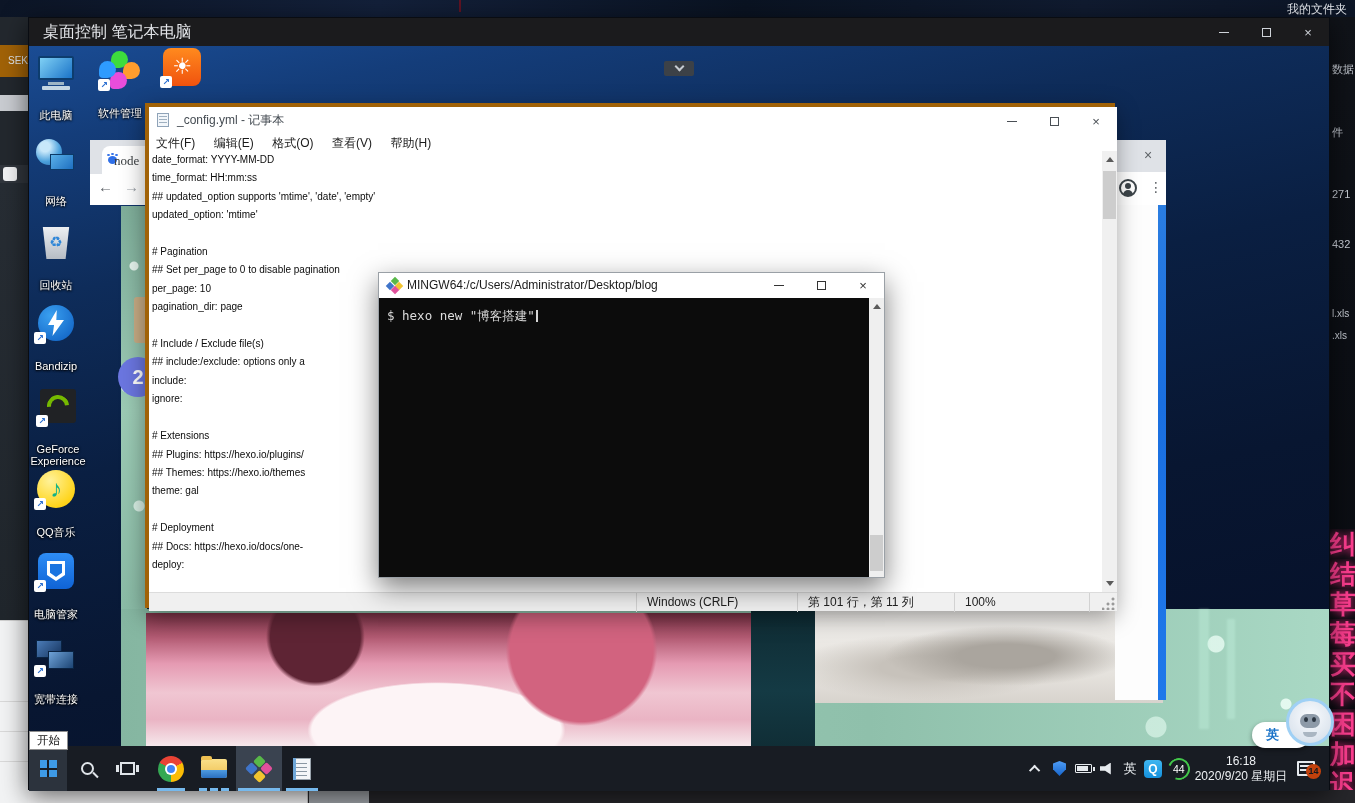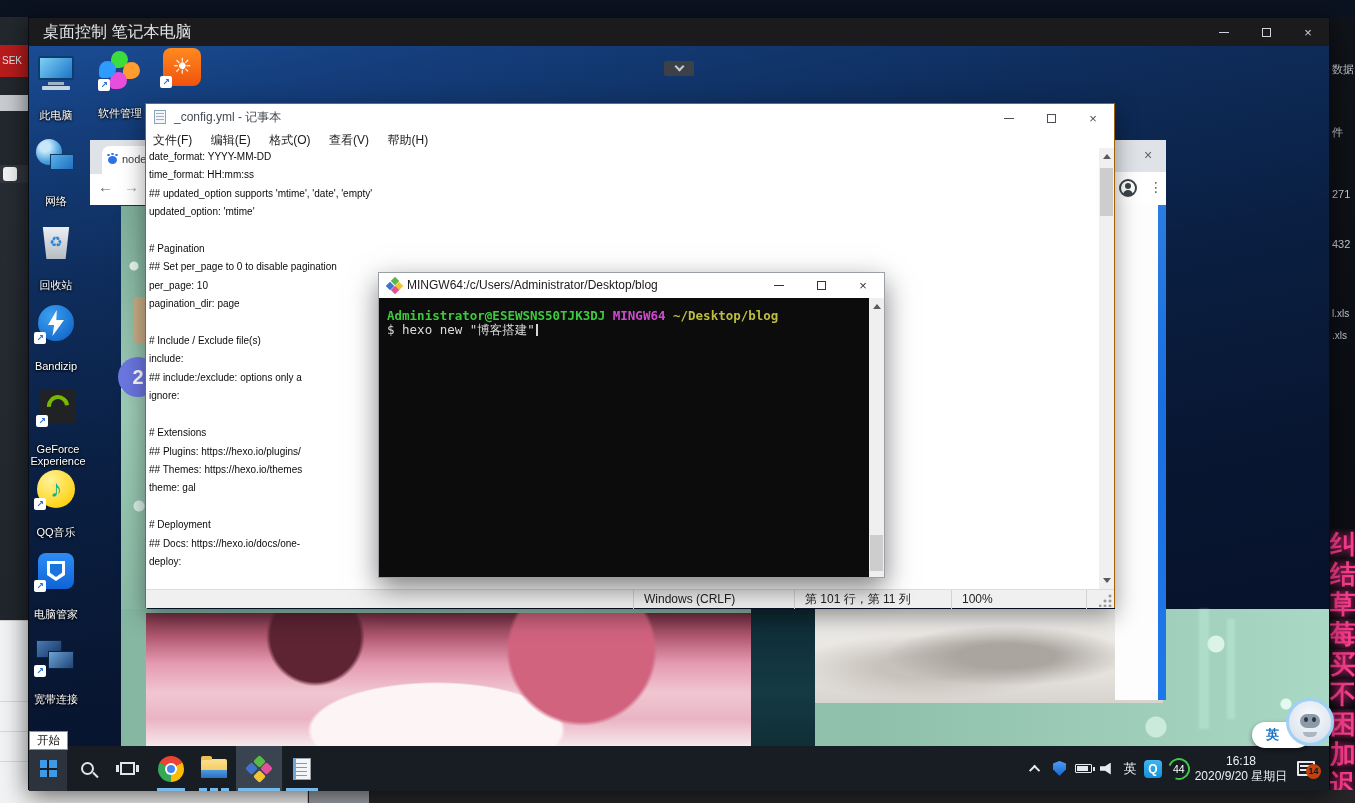--- a/index.html
+++ b/index.html
@@ -109,21 +109,21 @@
   background:linear-gradient(135deg,#6fa3d8,#1d4574); }
 
 
 #br-tab-sliver { left:90px; top:140px; width:55px; height:65px; z-index:8; }
 #br-tab-sliver .strip { position:absolute; left:0; top:0; width:55px; height:34px; background:#dfe2e7; }
 #br-tab-sliver .tab { position:absolute; left:12px; top:6px; width:43px; height:28px; background:#fff;
   border-radius:8px 0 0 0; }
 #br-tab-sliver .toolbar { position:absolute; left:0; top:34px; width:55px; height:31px; background:#fff; }
 .paw { position:absolute; left:6px; top:10px; width:9px; height:8px; border-radius:50%;
   background:#2f6fe8; box-shadow:-4px -5px 0 -3px #2f6fe8,4px -5px 0 -3px #2f6fe8,0 -6px 0 -3px #2f6fe8; }
-.tab-txt { position:absolute; left:20px; top:7px; font-size:11px; color:#3c4043; }
+.tab-txt { position:absolute; left:12px; top:7px; font-size:13px; color:#3c4043;font-family:Liberation Serif, serif; }
 .nav-arrow { position:absolute; top:4px; font-size:15px; color:#5f6368; }
 #br-right-sliver { left:1115px; top:140px; width:51px; height:560px; z-index:8; }
 #br-right-sliver .strip { position:absolute; left:0; top:0; width:51px; height:32px; background:#dfe2e7; }
 #br-right-sliver .toolbar { position:absolute; left:0; top:32px; width:51px; height:33px; background:#fff; }
 #br-right-sliver .body { position:absolute; left:0; top:65px; width:43px; height:495px; background:#fdfdfd; }
 #br-right-sliver .blue-edge { position:absolute; left:43px; top:65px; width:8px; height:495px;
   background:linear-gradient(180deg,#2a7de1,#1a6fe0 40%,#1f78ea); }
 .x-glyph { font-size:14px; color:#5f6368; }
 .profile-ic { position:absolute; width:18px; height:18px; border-radius:50%; border:2px solid #3c4449; }
 .profile-ic::before { content:""; position:absolute; left:4px; top:2px; width:6px; height:6px;
@@ -131,21 +131,21 @@
 .profile-ic::after { content:""; position:absolute; left:2px; top:9px; width:10px; height:5px;
   border-radius:5px 5px 0 0; background:#3c4449; }
 
 
 #badge2 { left:118px; top:357px; width:40px; height:40px; border-radius:50%; background:#6b76e0;
   color:#fff; font-size:20px; font-weight:bold; text-align:center; line-height:40px; z-index:9; }
 #tanrect { left:134px; top:297px; width:14px; height:46px; background:#c9ad85; border-radius:3px; z-index:9; }
 
 
 #notepad { left:145px; top:103px; width:970px; height:505px; background:#fff; z-index:12;
-  border:1px solid #a16207; box-shadow:0 8px 22px rgba(0,0,0,.4); }
+  border:4px solid #a16207; box-shadow:0 8px 22px rgba(0,0,0,.4); }
 #np-titlebar { position:absolute; left:0; top:0; width:968px; height:26px; background:#fff; }
 .np-file-ic { position:absolute; left:8px; top:6px; width:12px; height:14px; background:#f2f6fa;
   border:1px solid #8fa3b8; }
 .np-file-ic::before { content:""; position:absolute; left:1px; top:2px; width:8px; height:1px;
   background:#9fb0c0; box-shadow:0 3px 0 #9fb0c0,0 6px 0 #9fb0c0; }
 #np-title { position:absolute; left:28px; top:0; line-height:26px; font-size:12px; color:#444b52; }
 #notepad .caption-btns .cap-btn { color:#4a4f55; }
 #np-menubar { position:absolute; left:0; top:26px; width:968px; height:20px; background:#fff; }
 .menu-item { display:inline-block; padding:0 7px; font-size:12px; line-height:20px; color:#1b1b1b; }
 #np-content { position:absolute; left:3px; top:44px; width:950px; height:441px; overflow:hidden; }
@@ -263,23 +263,27 @@
   background:#aab6c2; }
 
 
 .hl-band { position:absolute; left:0; width:28px; }
 </style>
 </head>
 <body>
 
 <div id="stage">
 
+  <div id="host-top" class="abs">
+    <div class="redline"></div>
+    <div class="folder-label">我的文件夹</div>
+  </div>
 
   <div id="host-left" class="abs">
-    <div class="hl-band" style="top:28px;height:32px;background:#b91c1c;color:#e2e6ea;font-size:10px;line-height:32px;padding-left:2px;">SEK</div>
+    <div class="hl-band" style="top:28px;height:32px;background:#a16207;color:#e2e6ea;font-size:10px;line-height:32px;padding-left:2px;text-align:right;">SEK</div>
     <div class="hl-band" style="top:78px;height:16px;background:#c9ccd1;"></div>
     <div class="hl-band" style="top:148px;height:18px;background:#31363d;">
       <div style="position:absolute;left:3px;top:2px;width:14px;height:14px;background:#f2f3f5;border-radius:3px;"></div>
     </div>
     <div class="hl-band" style="top:166px;height:437px;background:linear-gradient(180deg,#272d34,#20262c);"></div>
     <div class="hl-band" style="top:603px;height:183px;background:#f2f3f4;border-top:1px solid #d0d0d0;">
       <div style="position:absolute;left:0;top:80px;width:28px;height:1px;background:#d9d9d9;"></div>
       <div style="position:absolute;left:0;top:110px;width:28px;height:1px;background:#d9d9d9;"></div>
       <div style="position:absolute;left:0;top:140px;width:28px;height:1px;background:#d9d9d9;"></div>
     </div>
@@ -557,22 +561,22 @@
       <div class="nline">time_format: HH:mm:ss</div>
       <div class="nline">## updated_option supports 'mtime', 'date', 'empty'</div>
       <div class="nline">updated_option: 'mtime'</div>
       <div class="nline"></div>
       <div class="nline"># Pagination</div>
       <div class="nline">## Set per_page to 0 to disable pagination</div>
       <div class="nline">per_page: 10</div>
       <div class="nline">pagination_dir: page</div>
       <div class="nline"></div>
       <div class="nline"># Include / Exclude file(s)</div>
+      <div class="nline">## include:/exclude: options only a</div>
       <div class="nline">include:</div>
-      <div class="nline">## include:/exclude: options only a</div>
       <div class="nline">ignore:</div>
       <div class="nline"></div>
       <div class="nline"># Extensions</div>
       <div class="nline">## Plugins: https://hexo.io/plugins/</div>
       <div class="nline">## Themes: https://hexo.io/themes</div>
       <div class="nline">theme: gal</div>
       <div class="nline"></div>
       <div class="nline"># Deployment</div>
       <div class="nline">## Docs: https://hexo.io/docs/one-</div>
       <div class="nline">deploy:</div>
@@ -612,21 +616,20 @@
         <div class="cap-btn">
             <div class="max-glyph"></div>
           </div>
         <div class="cap-btn">
             <span>×</span>
           </div>
       </div>
     </div>
     <div id="term-body">
       <div id="term-lines">
-        <div class="tline"><span class="tp-user">Administrator@ESEWSNS50TJK3DJ</span><span> </span><span class="tp-env">MINGW64</span><span> </span><span class="tp-path">~/Desktop/blog</span></div>
         <div class="tline t-cmd"><span>$ hexo new "博客搭建"</span><span class="caret"></span></div>
       </div>
     </div>
     <div id="term-scroll">
       <div class="scroll-arrow" style="top:0;background:#efefef;">
           <div class="tri-up"></div>
         </div>
       <div id="term-thumb"></div>
     </div>
   </div>

